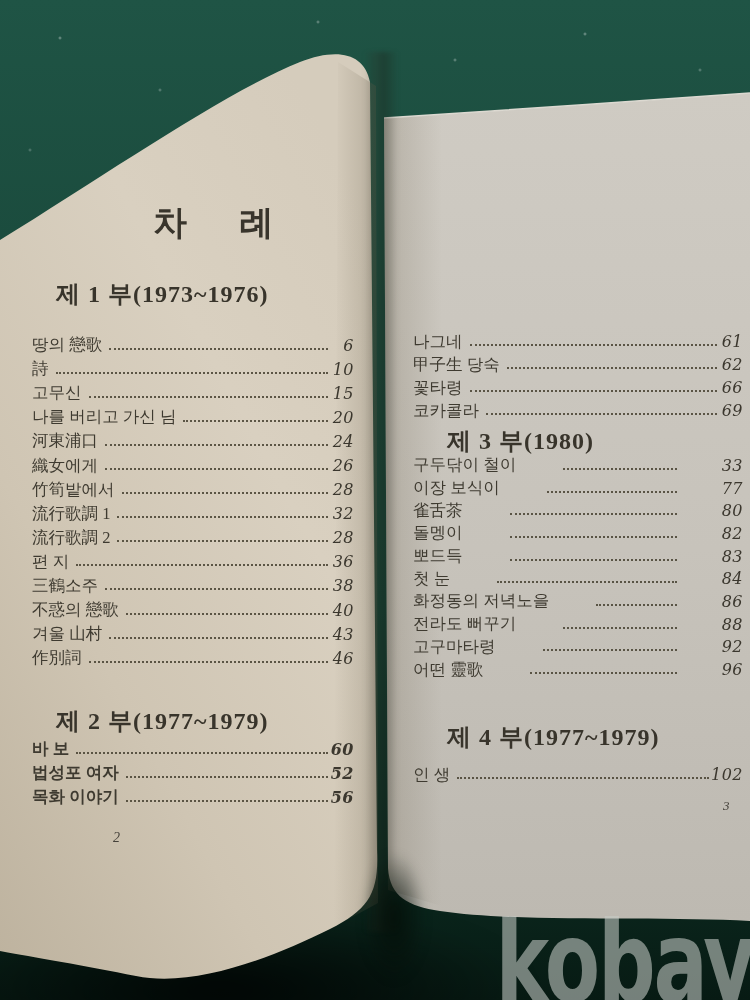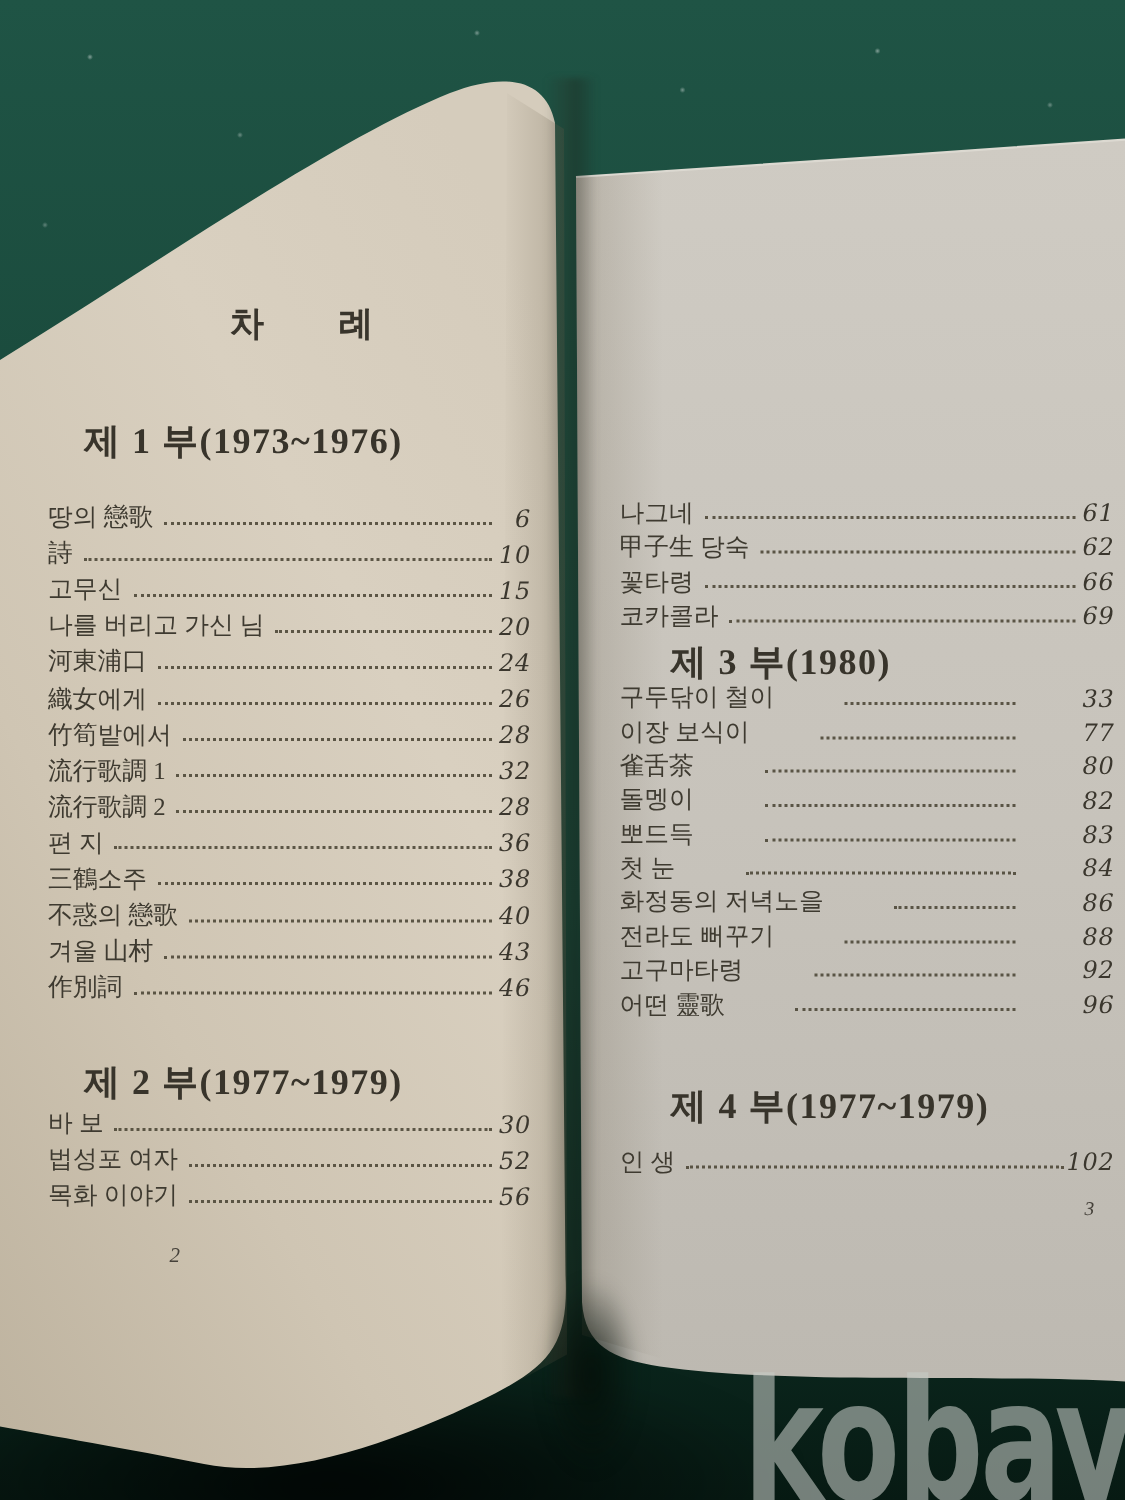--- a/index.html
+++ b/index.html
@@ -33,34 +33,34 @@
     background:linear-gradient(to right, rgba(40,42,32,0) 0%, rgba(40,42,32,.28) 40%, rgba(28,30,22,.34) 58%, rgba(40,42,32,0) 100%);
     filter:blur(2px);
   }
   .gap-shadow{
     position:absolute;left:362px;top:852px;width:64px;height:130px;z-index:3;
     background:radial-gradient(closest-side, rgba(4,14,8,.85), rgba(4,14,8,0));
     filter:blur(5px);
   }
   .txt{position:absolute;z-index:4;color:#3e3a30;}
   .title{
-    left:153px;top:200px;font-size:23px;font-weight:700;letter-spacing:22px;
+    left:153px;top:200px;font-size:34px;font-weight:700;letter-spacing:22px;
     color:#39352c;white-space:pre;
   }
   .sec-h{font-size:24px;font-weight:700;letter-spacing:1px;color:#38342b;white-space:pre;}
   #lh1{left:56px;top:278px;}
   #lh2{left:56px;top:705px;}
   #rh3{left:447px;top:425px;}
   #rh4{left:447px;top:721px;}
   .toc{position:absolute;z-index:4;}
   .row{display:flex;align-items:center;font-size:16.5px;color:#3e3a30;}
   #llist1{left:32px;top:333px;width:322px;}
   #llist1 .row{height:24.1px;}
   #llist2{left:32px;top:737px;width:322px;}
-  #llist2 .row{height:24.1px;}
+  #llist2 .row{height:24.1px;font-weight:bold;}
   #rlist0{left:413px;top:330px;width:330px;}
   #rlist0 .row{height:23px;}
   #rlist1{left:413px;top:454px;width:330px;}
   #rlist1 .row{height:22.7px;gap:40px;}
   #rlist2{left:413px;top:763px;width:330px;}
   #rlist2 .row{height:23px;}
   .t{white-space:pre;}
   .leader{
     flex:1 1 auto;height:0;border-bottom:2px dotted rgba(74,68,52,.88);
     margin:7px 2px 0 7px;
@@ -201,21 +201,21 @@
         <span class="p">46</span>
       </div>
   </div>
 
   <div class="txt sec-h" id="lh2">제 2 부(1977~1979)</div>
 
   <div class="toc" id="llist2">
     <div class="row">
         <span class="t">바 보</span>
         <span class="leader"></span>
-        <span class="p">30</span>
+        <span class="p">60</span>
       </div>
     <div class="row">
         <span class="t">법성포 여자</span>
         <span class="leader"></span>
         <span class="p">52</span>
       </div>
     <div class="row">
         <span class="t">목화 이야기</span>
         <span class="leader"></span>
         <span class="p">56</span>

